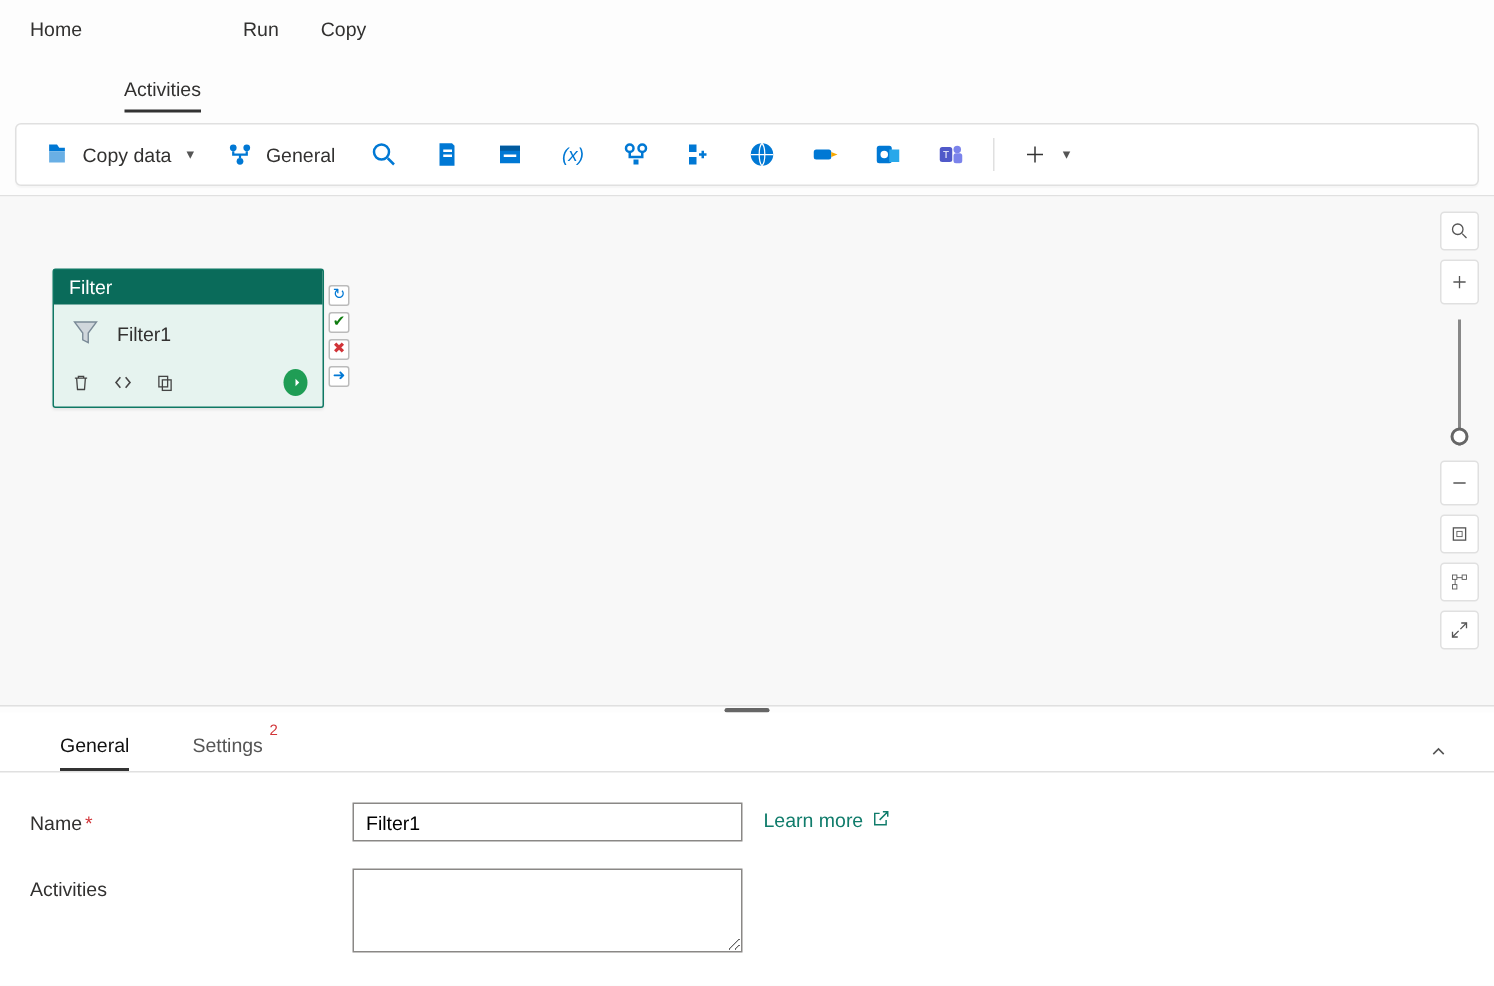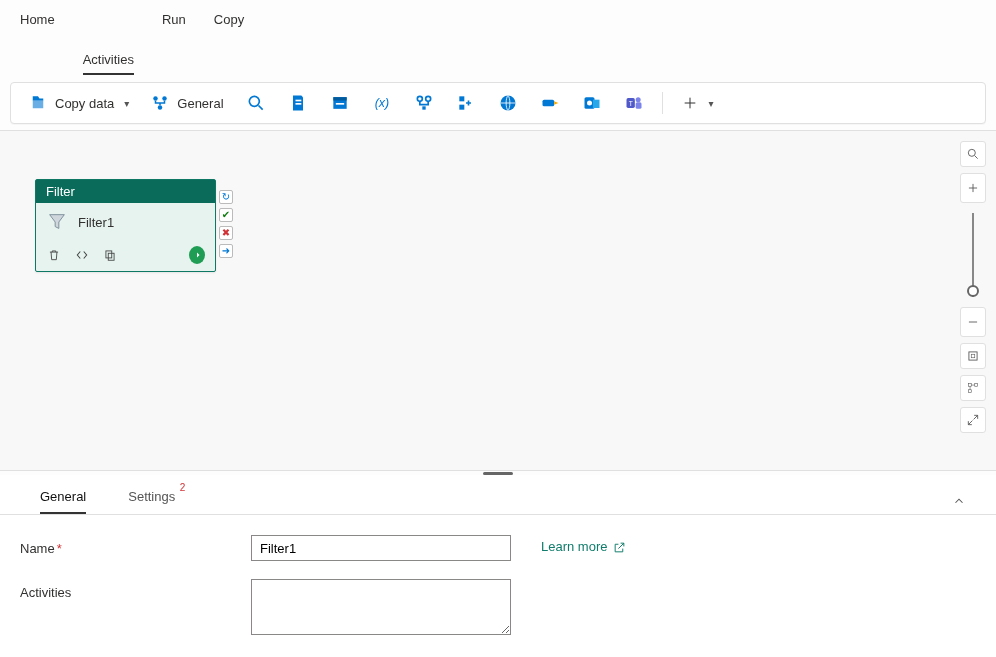--- a/index.html
+++ b/index.html
@@ -49,26 +49,26 @@
   
   .splitter{height:4px;display:flex;justify-content:center;align-items:center;}
   .splitter::before{content:"";width:30px;height:3px;background:#666;border-radius:2px;}
   .panel{background:#fff;height:225px;position:relative;}
   .panel-tabs{display:flex;gap:22px;padding:10px 20px 0 20px;border-bottom:1px solid var(--border);align-items:flex-end;}
   .ptab{padding:4px 0 8px 0;cursor:pointer;color:#555;border-bottom:2px solid transparent;position:relative;margin-left:20px;}
   .ptab.active{color:#111;border-bottom-color:#333;}
   .badge{position:absolute;top:-3px;right:-10px;font-size:10px;color:#d13438;}
   .collapse-caret{margin-left:auto;padding:6px;cursor:pointer;margin-right:4px;}
   .form{padding:20px;}
-  .frow{display:flex;align-items:flex-start;margin-bottom:18px;gap:16px;}
+  .frow{display:flex;align-items:flex-start;margin-bottom:18px;}
   .flabel{width:215px;padding-top:6px;}
   .req{color:#d13438;margin-left:2px;}
   .tinput{width:260px;height:26px;border:1px solid #8a8886;padding:2px 8px;font-size:13px;}
   .tarea{width:260px;height:56px;border:1px solid #8a8886;padding:4px 8px;font-size:13px;resize:both;}
-  .learn{margin-left:14px;color:var(--link-teal);display:flex;align-items:flex-end;gap:6px;cursor:pointer;padding-top:4px;}
+  .learn{margin-left:14px;color:var(--link-teal);display:flex;align-items:flex-start;gap:6px;cursor:pointer;padding-top:4px;}
 </style>
 </head>
 <body>
 
 <div class="top-tabs">
   <div class="top-tab">Home</div>
   <div class="top-tab active">Activities</div>
   <div class="top-tab">Run</div>
   <div class="top-tab">Copy</div>
 </div>

